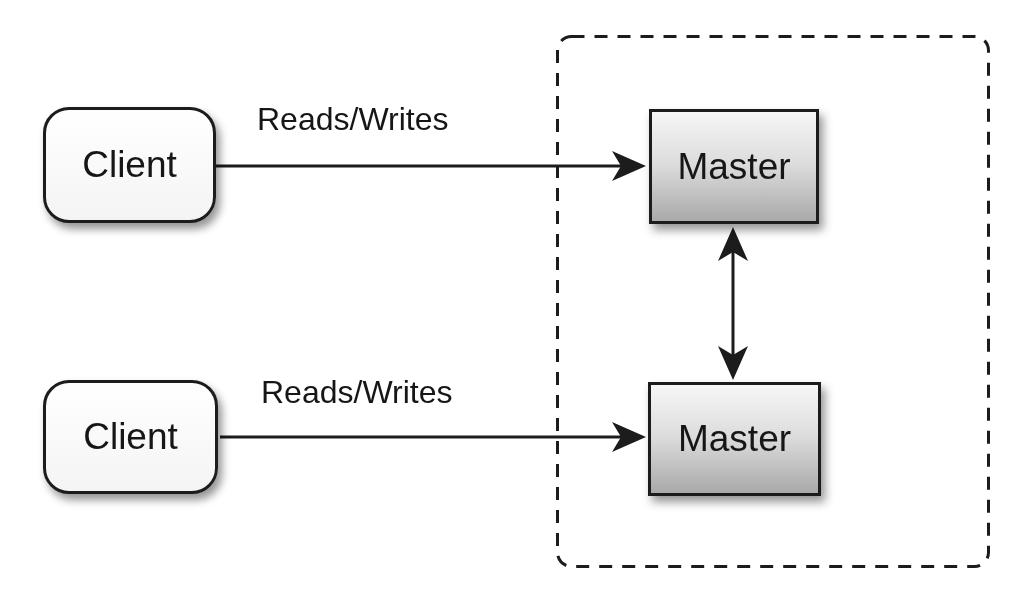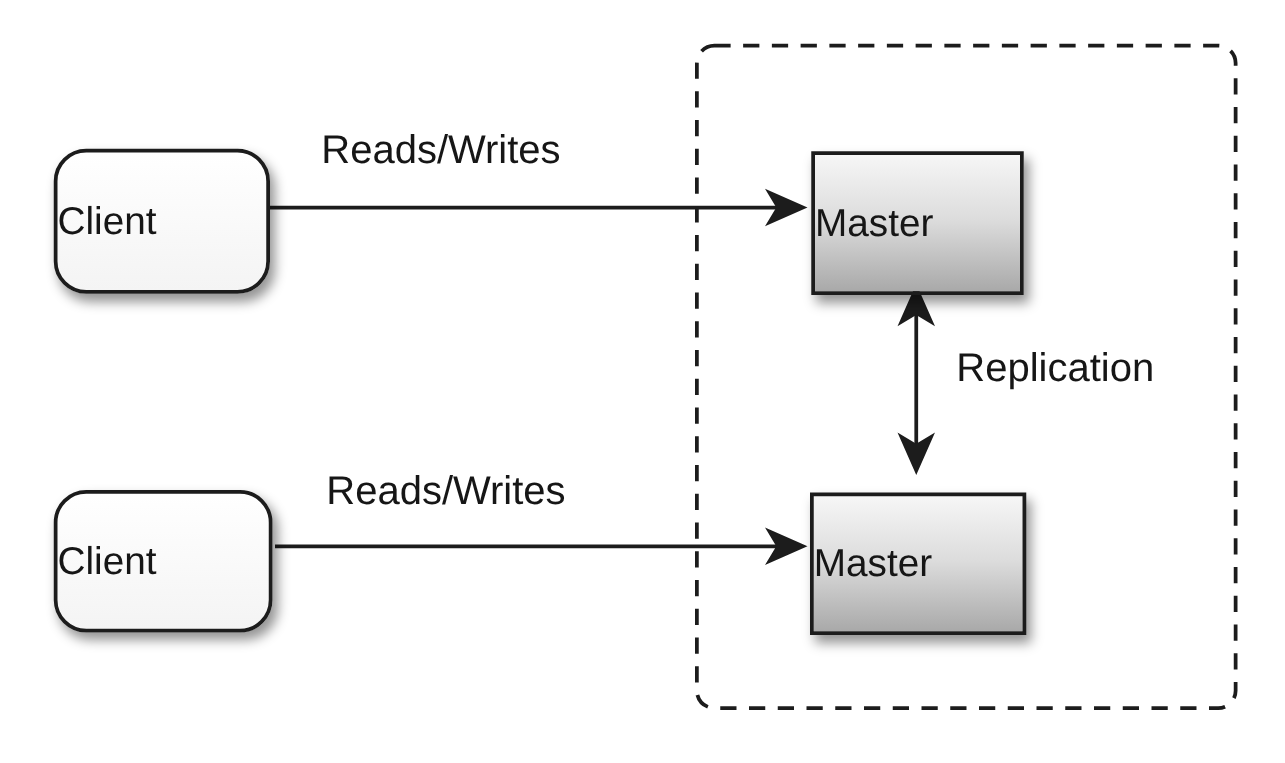--- a/index.html
+++ b/index.html
@@ -40,25 +40,25 @@
   .group-border {
     fill: none;
     stroke: var(--line);
     stroke-width: 3;
     stroke-dasharray: 13 10;
   }
   .node {
     position: absolute;
     display: flex;
     align-items: center;
+    justify-content: center;
     border: 3px solid var(--line);
-    font-size: 31px;
+    font-size: 37px;
     color: var(--text);
     box-shadow: 4px 6px 9px rgba(0,0,0,0.42);
-    margin-top: 12px;
   }
   .client {
     border-radius: 26px;
     background: linear-gradient(180deg, var(--client-fill) 0%, #f4f4f4 100%);
   }
   .client-top    { left: 43px;  top: 107px; width: 173px; height: 116px; }
   .client-bottom { left: 43px;  top: 380px; width: 175px; height: 114px; }
   .master {
     background: linear-gradient(180deg, var(--master-fill-light) 0%, #dcdcdc 48%, var(--master-fill-dark) 100%);
   }
@@ -108,15 +108,14 @@
   </div>
 
   <div class="node master master-bottom">
     <span>Master</span>
   </div>
 
   <div class="edge-label rw-top">Reads/Writes</div>
 
   <div class="edge-label rw-bottom">Reads/Writes</div>
 
-  <div class="edge-label replication">Replication</div>
 
 </div>
 
 </body></html>

